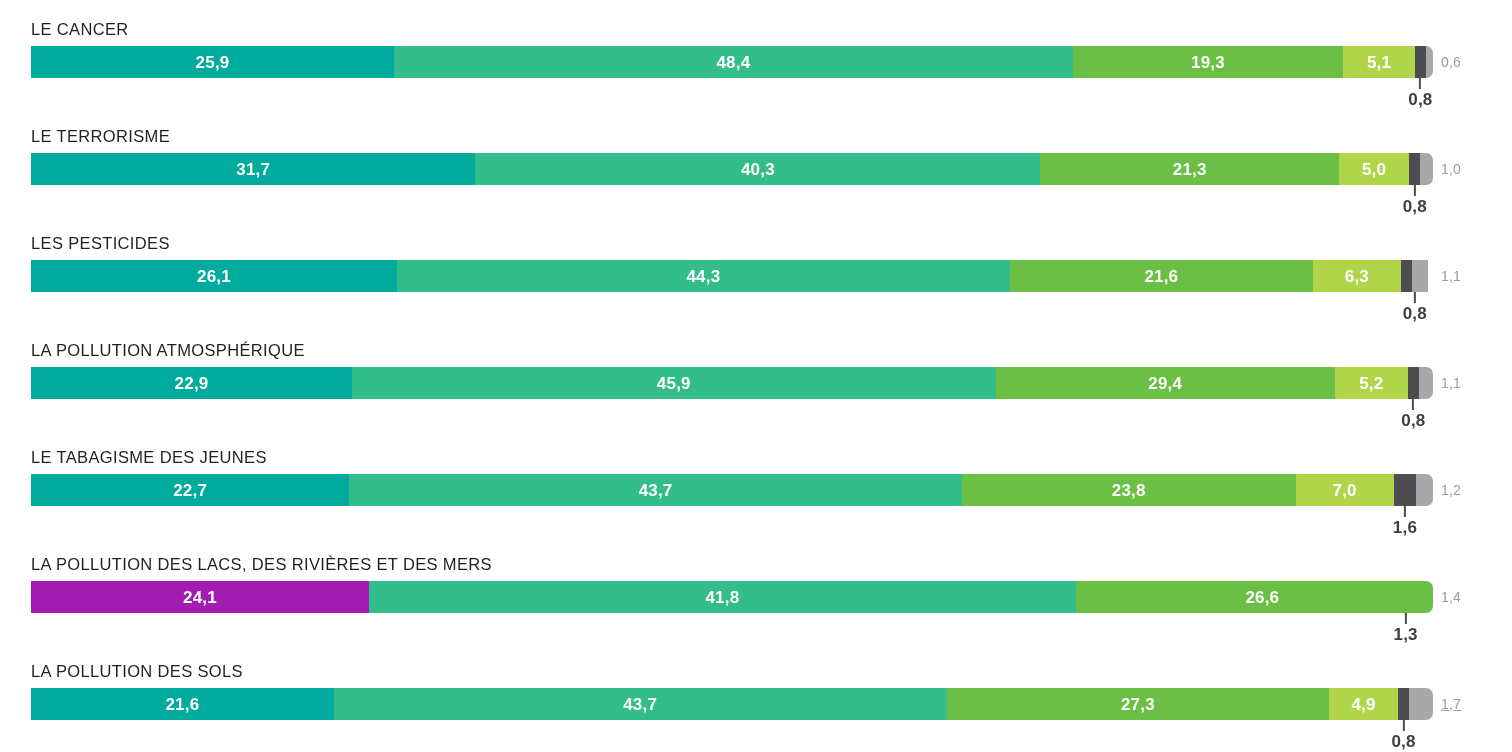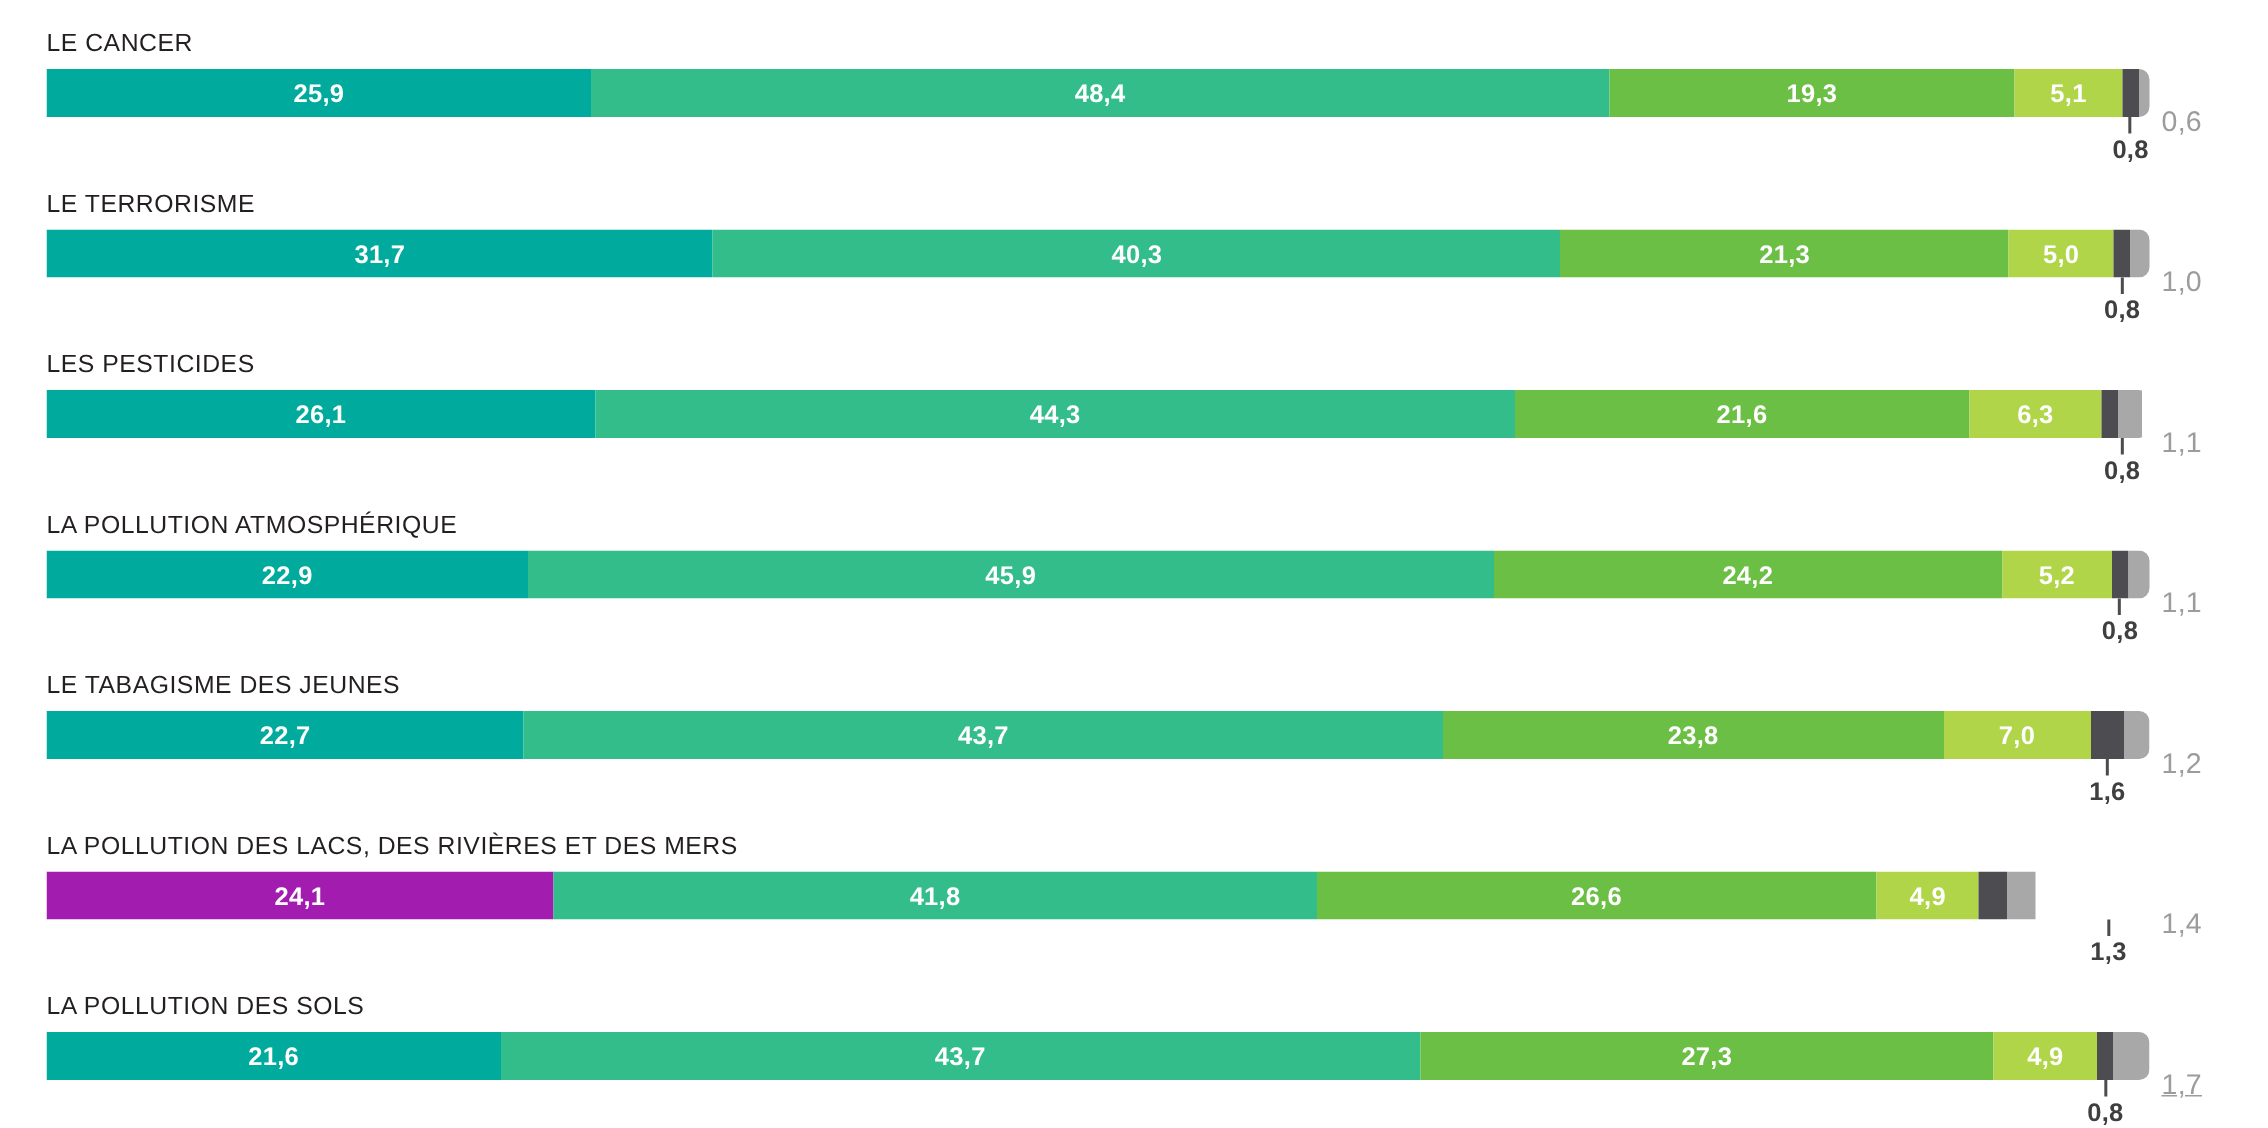--- a/index.html
+++ b/index.html
@@ -68,26 +68,25 @@
     white-space: nowrap;
   }
 
   
   .outer-value {
     position: absolute;
     top: 26px;
     height: 32px;
     display: flex;
     align-items: center;
-    font-size: 19px;
+    font-size: 14px;
     font-weight: 400;
     color: #9c9c9c;
     letter-spacing: 0.2px;
     white-space: nowrap;
-    margin-top: 20px;
   }
 
   
   .callout {
     position: absolute;
     top: 58px;
     transform: translateX(-50%);
     display: flex;
     flex-direction: column;
     align-items: center;
@@ -190,21 +189,21 @@
       </div>
       <div class="outer-value" style="left: 1441px; top: 26px; height: 32px; color: rgb(156, 156, 156);">1,1</div>
       <div class="bar-track" style="left: 31px; top: 26px; width: 1402px; height: 32px;">
         <div class="seg" style="width: 321.058px; background: rgb(0, 171, 158);">
           <span class="seg-label" style="color: rgb(255, 255, 255);">22,9</span>
         </div>
         <div class="seg" style="width: 643.518px; background: rgb(50, 189, 138);">
           <span class="seg-label" style="color: rgb(255, 255, 255);">45,9</span>
         </div>
         <div class="seg" style="width: 339.284px; background: rgb(108, 191, 69);">
-          <span class="seg-label" style="color: rgb(255, 255, 255);">24,2</span>
+          <span class="seg-label" style="color: rgb(255, 255, 255);">29,4</span>
         </div>
         <div class="seg" style="width: 72.904px; background: rgb(176, 213, 73);">
           <span class="seg-label" style="color: rgb(255, 255, 255);">5,2</span>
         </div>
         <div class="seg" style="width: 11.216px; background: rgb(77, 77, 81);"></div>
         <div class="seg" style="width: 15.422px; background: rgb(168, 168, 168);"></div>
       </div>
     </div>
     <div class="row" style="top: 448px;">
       <div class="row-label">LE TABAGISME DES JEUNES</div>
@@ -234,21 +233,21 @@
       <div class="row-label">LA POLLUTION DES LACS, DES RIVIÈRES ET DES MERS</div>
       <div class="callout" style="left: 1405.66px; top: 58px;">
         <div class="callout-tick"></div>
         <div class="callout-value" style="color: rgb(63, 63, 63);">1,3</div>
       </div>
       <div class="outer-value" style="left: 1441px; top: 26px; height: 32px; color: rgb(156, 156, 156);">1,4</div>
       <div class="bar-track" style="left: 31px; top: 26px; width: 1402px; height: 32px;">
         <div class="seg" style="width: 337.882px; background: #a21caf;">
           <span class="seg-label" style="color: rgb(255, 255, 255);">24,1</span>
         </div>
-        <div class="seg" style="width: 509px; background: rgb(50, 189, 138);">
+        <div class="seg" style="width: 707px; background: rgb(50, 189, 138);">
           <span class="seg-label" style="color: rgb(255, 255, 255);">41,8</span>
         </div>
         <div class="seg" style="width: 372.932px; background: rgb(108, 191, 69);">
           <span class="seg-label" style="color: rgb(255, 255, 255);">26,6</span>
         </div>
         <div class="seg" style="width: 68.698px; background: rgb(176, 213, 73);">
           <span class="seg-label" style="color: rgb(255, 255, 255);">4,9</span>
         </div>
         <div class="seg" style="width: 18.226px; background: rgb(77, 77, 81);"></div>
         <div class="seg" style="width: 19.628px; background: rgb(168, 168, 168);"></div>

